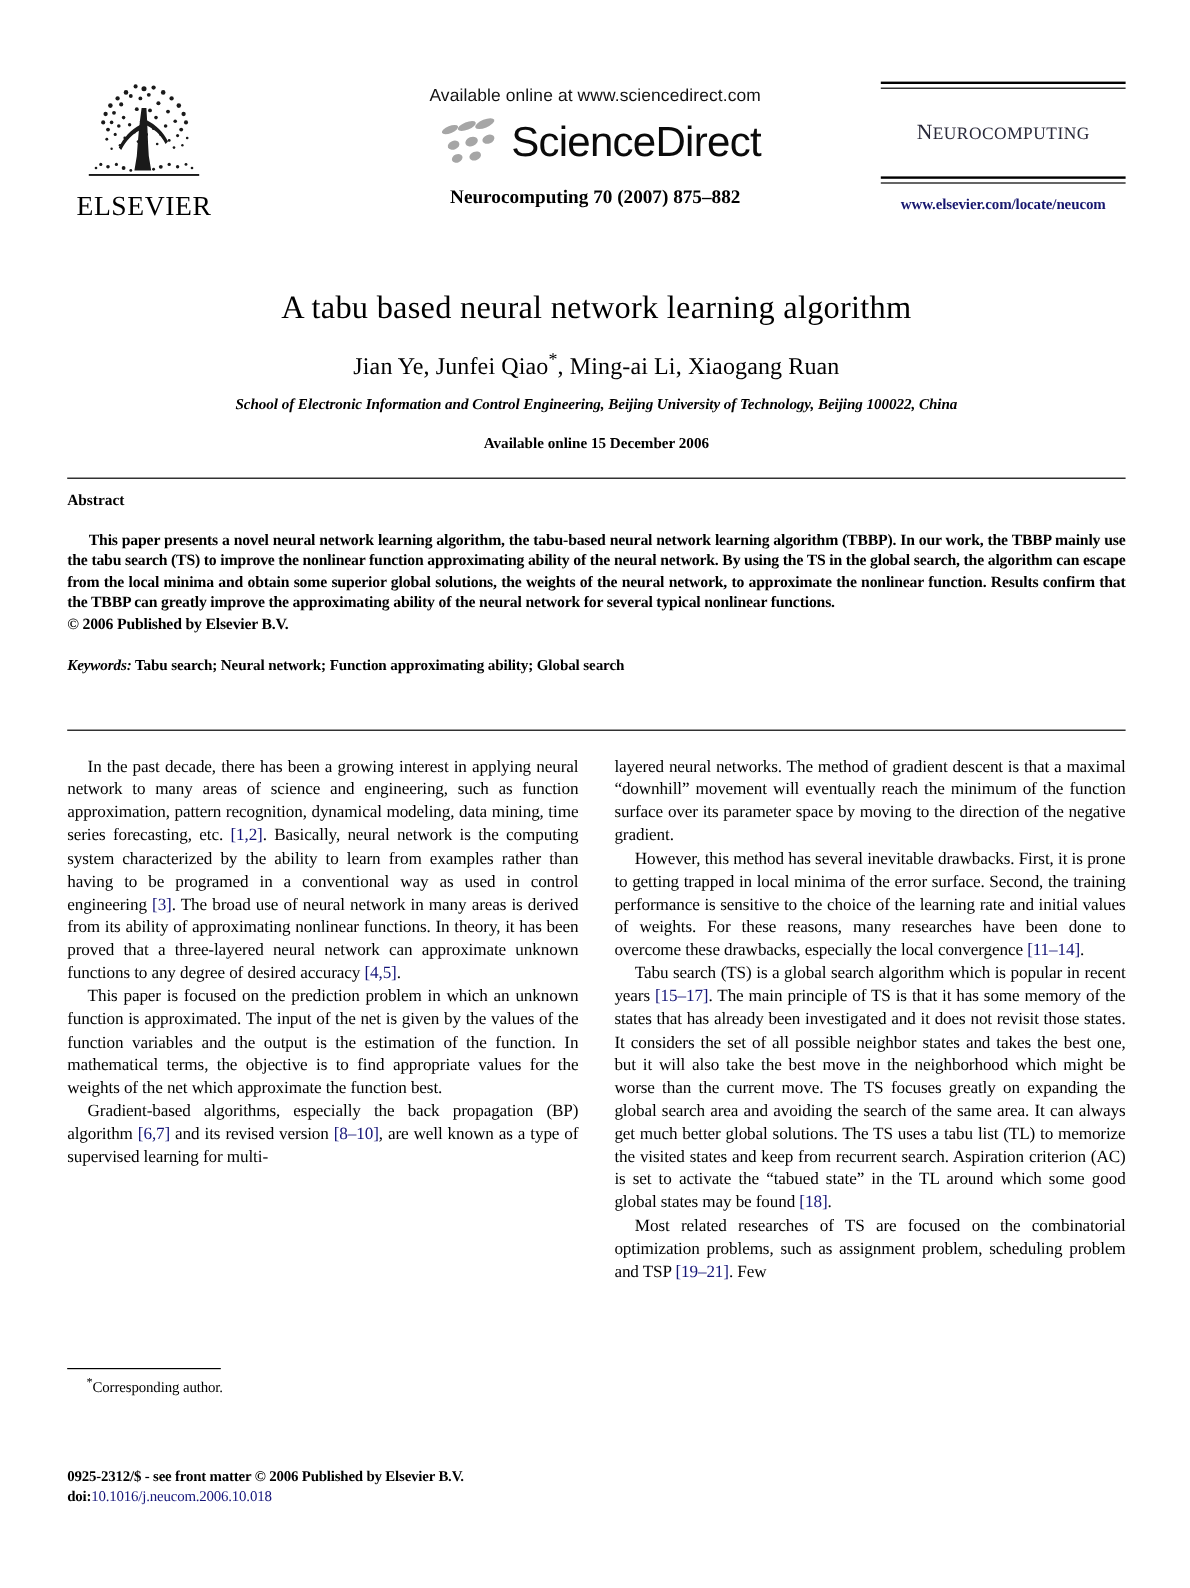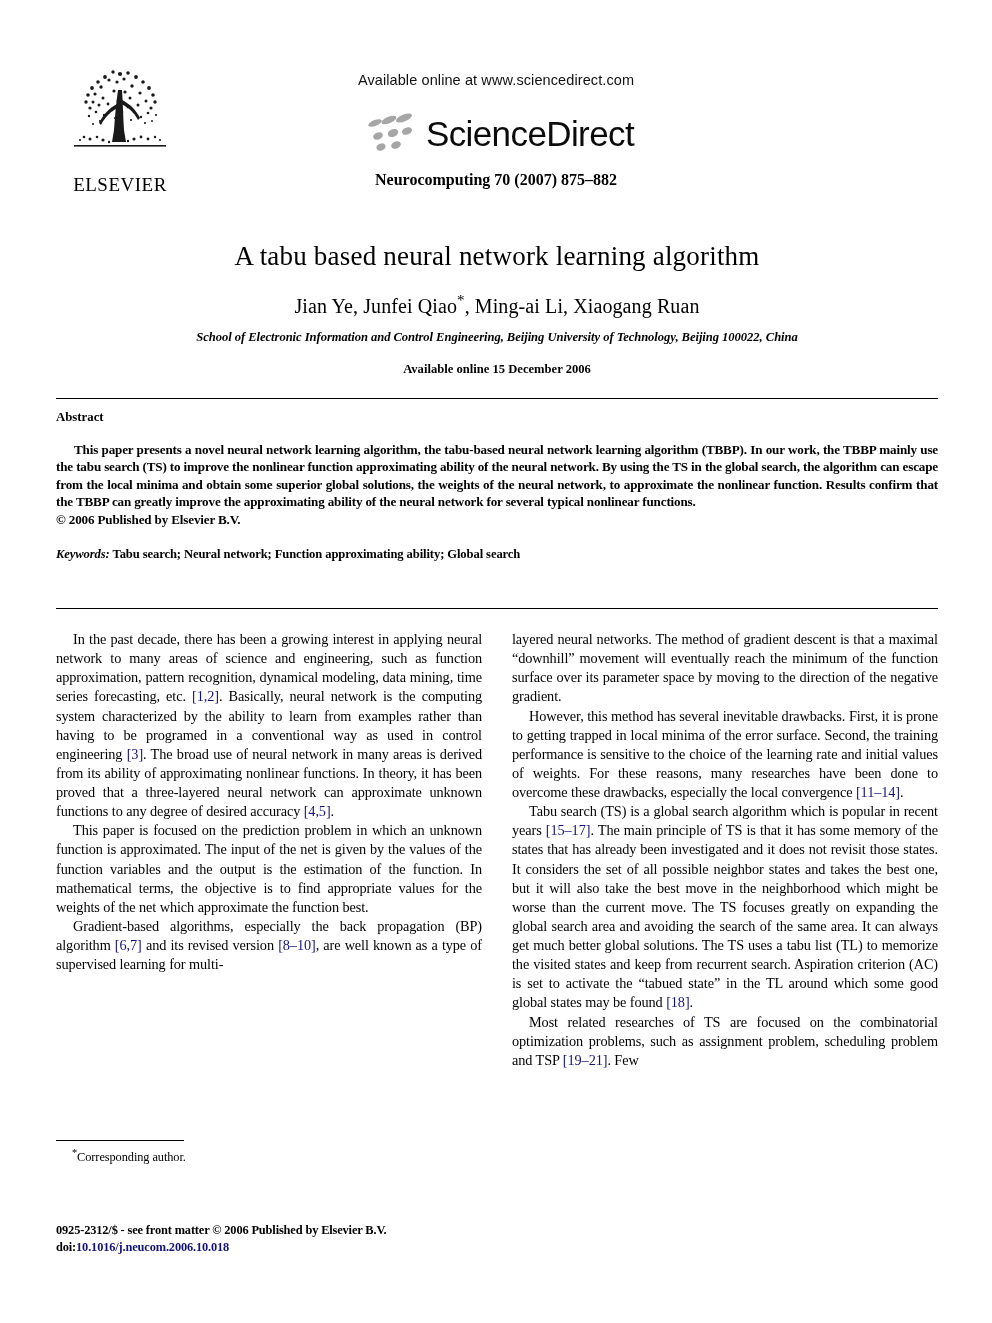--- a/index.html
+++ b/index.html
@@ -34,41 +34,41 @@
     position: absolute;
     left: 4px;
     top: 8px;
     width: 120px;
     height: 132px;
     text-align: center;
   }
   .tree-svg { display:block; margin: 0 auto; }
   .elsevier-word {
     font-family: "Liberation Serif", "DejaVu Serif", serif;
-    font-size: 19px;
+    font-size: 23px;
     letter-spacing: 0.5px;
-    margin-top: 16px;
+    margin-top: 1px;
     color: #000;
   }
 
   .sd-block {
     position: absolute;
     left: 225px;
     top: 20px;
     width: 430px;
     text-align: center;
   }
   .available-online {
     font-family: "Liberation Sans", "DejaVu Sans", sans-serif;
     font-size: 14.5px;
     color: #111;
     letter-spacing: 0.1px;
   }
   .sd-logo-row {
-    margin-top: 23px;
+    margin-top: 8px;
     display: flex;
     align-items: center;
     justify-content: center;
   }
   .sd-mark { margin-right: 4px; }
   .sd-word {
     font-family: "Liberation Sans", "DejaVu Sans", sans-serif;
     font-size: 35px;
     letter-spacing: -0.6px;
     color: #0b0b0b;
@@ -269,21 +269,21 @@
     top: 1222px;
     width: 440px;
   }
   .imprint p {
     margin: 0;
     font-size: 12.4px;
     font-weight: bold;
     line-height: 1.36;
     letter-spacing: -0.15px;
   }
-  .doi-link { color: #141478; text-decoration: none; font-weight: bold; }
+  .doi-link { color: #141478; text-decoration: none; font-weight: normal; }
 </style>
 </head>
 <body>
 
 <div class="page">
 
   <div class="masthead">
 
     <div class="elsevier-logo">
       <svg class="tree-svg" width="104" height="98" viewBox="0 0 104 98">
@@ -378,20 +378,26 @@
             <ellipse cx="20" cy="25" rx="5.0" ry="3.6" transform="rotate(-22 20 25)"></ellipse>
             <ellipse cx="38" cy="34" rx="5.0" ry="3.6" transform="rotate(-22 38 34)"></ellipse>
             <ellipse cx="23" cy="36" rx="4.6" ry="3.4" transform="rotate(-22 23 36)"></ellipse>
           </g>
         </svg>
         <div class="sd-word">ScienceDirect</div>
       </div>
       <div class="journal-ref">Neurocomputing 70 (2007) 875–882</div>
     </div>
 
+    <div class="journal-brand">
+      <div class="brand-rule-top"></div>
+      <div class="brand-name"><span>N</span><span class="small-caps">EUROCOMPUTING</span></div>
+      <div class="brand-rule-bot"></div>
+      <div class="brand-url">www.elsevier.com/locate/neucom</div>
+    </div>
   </div>
 
   <div class="title-block">
     <h1 class="paper-title">A tabu based neural network learning algorithm</h1>
     <div class="authors"><span>Jian Ye, Junfei Qiao</span><sup>*</sup><span>, Ming-ai Li, Xiaogang Ruan</span></div>
     <div class="affiliation">School of Electronic Information and Control Engineering, Beijing University of Technology, Beijing 100022, China</div>
     <div class="available-date">Available online 15 December 2006</div>
   </div>
 
   <div class="rule" id="rule-abstract-top"></div>

